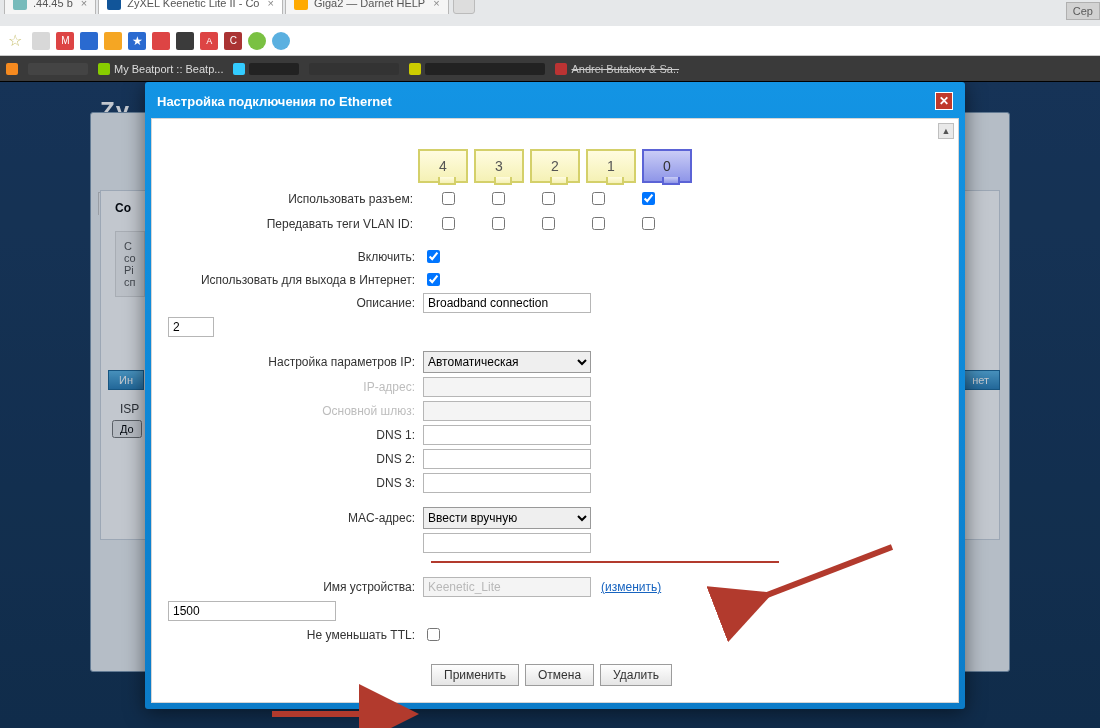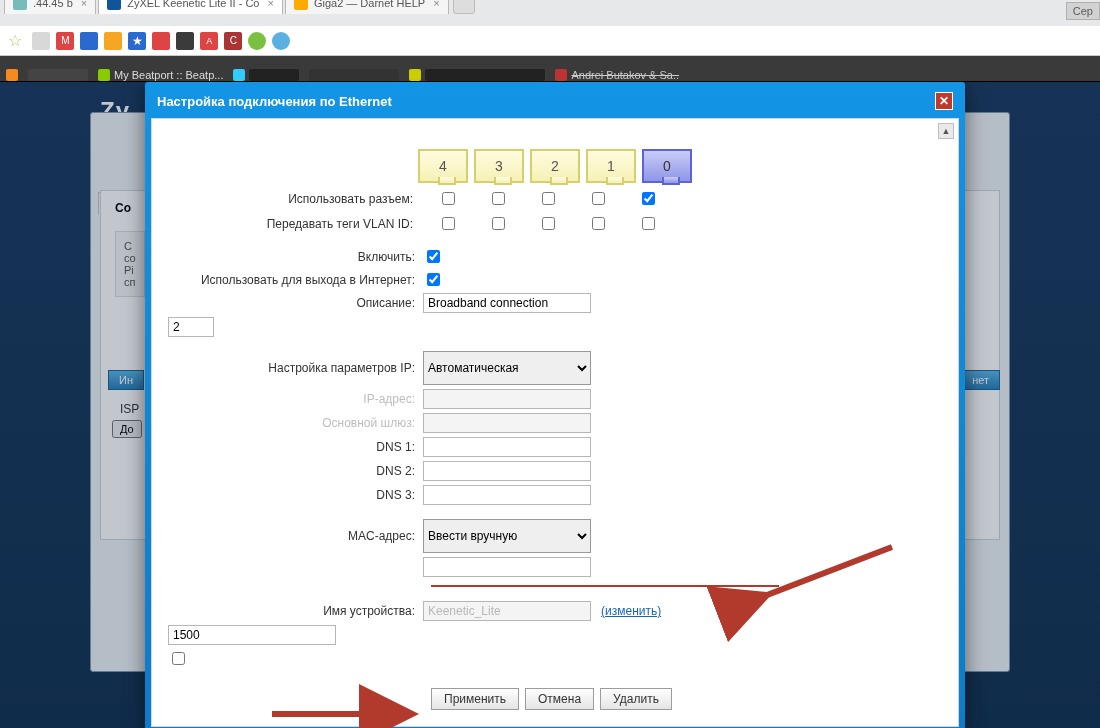--- a/index.html
+++ b/index.html
@@ -14,21 +14,21 @@
   .tab .x { margin-left:8px; color:#888; cursor:pointer; }
   .newtab { width:22px; height:18px; background:#ddd; border:1px solid #bbb; border-radius:3px; margin-left:2px; }
   .chrome-cut { position:absolute; right:0; top:2px; background:#d2d2d2; color:#5a5a5a; padding:2px 6px; font-size:11px; border:1px solid #b0b0b0;}
   .addr-row { background:#fff; height:30px; display:flex; align-items:center; border-bottom:1px solid #c9c9c9; padding:0 4px;}
   .addr { flex:1; height:22px; border:1px solid #ccc; border-radius:3px; padding:0 6px; display:flex; align-items:center; font-size:13px; color:#333;}
   .addr .host { color:#333; }
   .addr .path { color:#060; }
   .addr-icons { display:flex; gap:6px; padding:0 6px; align-items:center;}
   .ai { width:18px; height:18px; border-radius:2px; }
   .star{ color:#c8c070; font-size:16px; padding:0 4px;}
-  .bookbar { background:#3a3a3a; height:26px; display:flex; align-items:flex-end; padding:0 6px; gap:10px; color:#ddd; font-size:11px; border-bottom:1px solid #000;}
+  .bookbar { background:#3a3a3a; height:26px; display:flex; align-items:center; padding:0 6px; gap:10px; color:#ddd; font-size:11px; border-bottom:1px solid #000;}
   .bm { display:flex; align-items:center; gap:4px; color:#ddd; white-space:nowrap;}
   .bm .ico { width:12px; height:12px; background:#888; border-radius:2px; }
   .bm.red .ico{ background:#b33; }
   .bm.or .ico{ background:#f68a1f; }
   .bm.tw .ico{ background:#3cf; }
   .bm.bp .ico{ background:#8c0; }
   .bm .strike { text-decoration:line-through; color:#ccc;}
 
   
   .page { position:relative; height:calc(728px - 26px - 30px - 26px); background:linear-gradient(#1a3a60,#123150); overflow:hidden;}
@@ -62,21 +62,21 @@
   .grid .lbl { text-align:right; padding-right:10px; font-size:12px; color:#333;}
   .grid .cb-cell { display:flex; justify-content:center;}
   .grid input[type=checkbox]{ transform:scale(1);}
 
   .form { margin-top:14px; }
   .row { display:flex; align-items:center; margin:4px 0; }
   .row .flab { width:255px; text-align:right; padding-right:8px; color:#333; font-size:12px;}
   .row .flab.dis { color:#bdbdbd;}
   .row input[type=text]{ height:20px; border:1px solid #b6b6b6; padding:1px 4px; font-size:12px; }
   .row input[type=text].dis { background:#f4f4f4; color:#b8b8b8;}
-  .row select{ height:34px; border:1px solid #999; font-size:12px; }
+  .row select{ height:22px; border:1px solid #999; font-size:12px; }
   .w160{width:168px;} .w55{width:46px;}
   .link { color:#1764c0; text-decoration:underline; cursor:pointer; margin-left:10px; font-size:12px;}
   .underline-red { border-bottom:2px solid #b23a2d; padding-bottom:4px; width:348px; margin-left:263px; margin-top:2px;}
   .btn-row { margin:20px 0 2px 263px; display:flex; gap:6px;}
   .btn { background:linear-gradient(#fefefe,#e5e5e5); border:1px solid #9c9c9c; padding:3px 12px; font-size:12px; color:#333; cursor:pointer;}
 
   
   .arrow { position:absolute; pointer-events:none; }
   .arrow svg { overflow:visible; }
 </style>
@@ -277,20 +277,21 @@
 
         <div class="row" style="margin-top:14px">
             <span class="flab">Имя устройства:</span>
           <input type="text" class="w160 dis" disabled="" value="Keenetic_Lite" style="">
           <span class="link">(изменить)</span>
         </div>
         <div class="row">
             <input type="text" class="w160" value="1500" style="">
           </div>
         <div class="row">
+            <span class="flab">Не уменьшать TTL:</span>
             <input type="checkbox" style="">
           </div>
 
         <div class="btn-row">
           <button class="btn">Применить</button>
           <button class="btn">Отмена</button>
           <button class="btn">Удалить</button>
         </div>
       </div>
 

